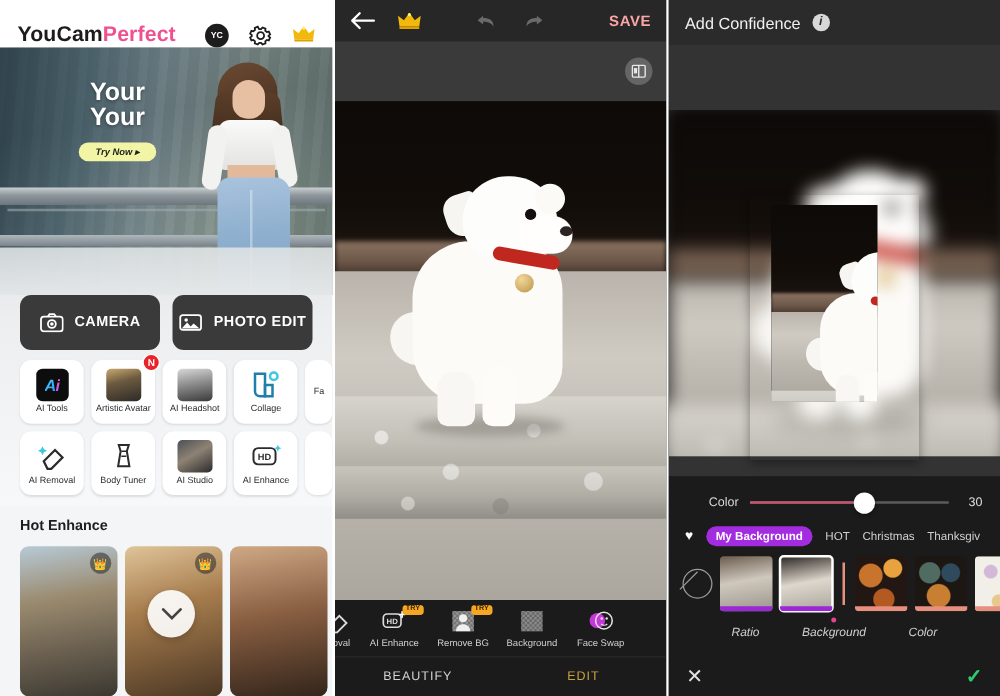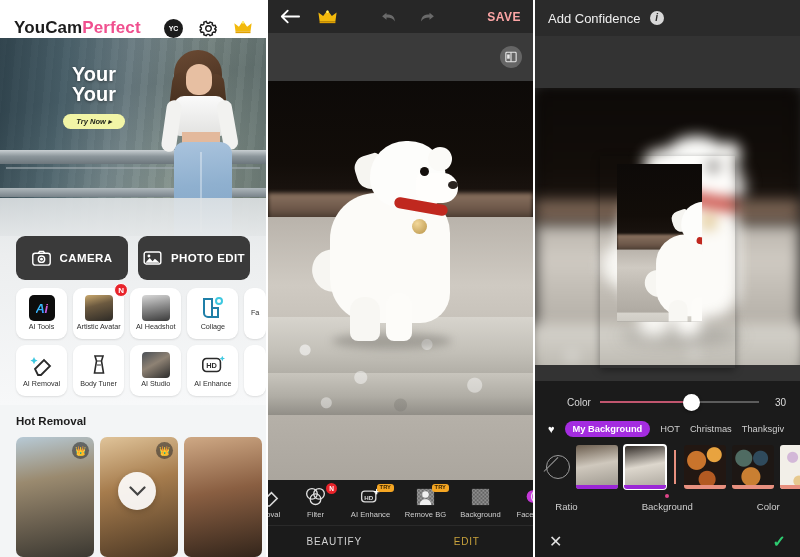--- a/index.html
+++ b/index.html
@@ -321,22 +321,22 @@
                        #221712; }
   .t-pk2 { background: radial-gradient(circle at 28% 30%, #4f6b62 0 8px, transparent 9px),
                        radial-gradient(circle at 68% 30%, #2f4a5c 0 7px, transparent 8px),
                        radial-gradient(circle at 45% 72%, #c97f32 0 9px, transparent 10px),
                        #1d1714; }
   .t-pk3 { background: radial-gradient(circle at 30% 28%, #d3b8d8 0 5px, transparent 6px),
                        radial-gradient(circle at 70% 55%, #b9d1c0 0 5px, transparent 6px),
                        radial-gradient(circle at 45% 82%, #e7c98e 0 5px, transparent 6px),
                        #f2efe8; }
   .r-divider { width:2px; height:34px; background:#e8907f; flex:0 0 auto; margin:0 2px; }
-  .r-tabs { display:flex; align-items:flex-end; justify-content:center; gap:64px;
-            padding-top:12px; }
+  .r-tabs { display:flex; align-items:flex-end; justify-content:center; gap:34px;
+            padding-top:12px;font-style:italic; }
   .r-tab { position:relative; color:#cfcfcf; font-size:9.6px; }
   .r-tab .dot { position:absolute; left:50%; top:-7px; width:4px; height:4px;
                 border-radius:50%; background:#e0458a; transform:translateX(-50%); }
   .r-bottom { position:absolute; left:0; right:0; bottom:0; height:32px;
               display:flex; align-items:center; justify-content:space-between;
               padding:0 14px; }
   .r-x { color:#e2e2e2; font-size:16px; font-weight:300; }
   .r-check { color:#2ecc71; font-size:16px; font-weight:700; }
 </style>
 </head>
@@ -466,21 +466,21 @@
             <path d="M24 3l.9 2.1L27 6l-2.1.9L24 9l-.9-2.1L21 6l2.1-.9z" fill="#3ec8e0"></path>
           </svg>
           <div class="tool-lbl">AI Enhance</div>
         </div>
         <div class="tool tool-partial">
           <div class="tool-lbl"></div>
         </div>
       </div>
     </div>
 
-    <div class="l-hot">Hot Removal</div>
+    <div class="l-hot">Hot Enhance</div>
     <div class="l-hotrow">
       <div class="hot-card hc1">
         <div class="hot-crown">👑</div>
       </div>
       <div class="hot-card hc2">
         <div class="hot-crown">👑</div>
       </div>
       <div class="hot-card hc3"></div>
     </div>
     <div class="scroll-fab">
@@ -544,29 +544,20 @@
     </div>
 
     <div class="m-toolbar">
       <div class="m-tool">
         <svg class="m-tool-ic" viewBox="0 0 24 22">
           <path d="M5 15l8-8 6 6-8 8H8z" fill="none" stroke="#d8d8d8" stroke-width="1.6"></path>
         </svg>
         <div class="m-tool-lbl">moval</div>
       </div>
       <div class="m-tool">
-        <div class="tag-n">N</div>
-        <svg class="m-tool-ic" viewBox="0 0 26 22">
-          <circle cx="9" cy="8" r="6" fill="none" stroke="#e0e0e0" stroke-width="1.5"></circle>
-          <circle cx="17" cy="8" r="6" fill="none" stroke="#e0e0e0" stroke-width="1.5"></circle>
-          <circle cx="13" cy="14" r="6" fill="none" stroke="#e0e0e0" stroke-width="1.5"></circle>
-        </svg>
-        <div class="m-tool-lbl">Filter</div>
-      </div>
-      <div class="m-tool">
         <div class="tag-try">TRY</div>
         <svg class="m-tool-ic" viewBox="0 0 26 22">
           <rect x="3" y="5" width="16" height="12" rx="3.5" fill="none" stroke="#dcdcdc" stroke-width="1.5"></rect>
           <text x="11" y="14.5" font-size="7" font-family="Liberation Sans, sans-serif" font-weight="700" fill="#dcdcdc" text-anchor="middle">HD</text>
           <path d="M20 3v5M17.5 5.5h5" stroke="#fff" stroke-width="1.5" stroke-linecap="round"></path>
         </svg>
         <div class="m-tool-lbl">AI Enhance</div>
       </div>
       <div class="m-tool">
         <div class="tag-try">TRY</div>

